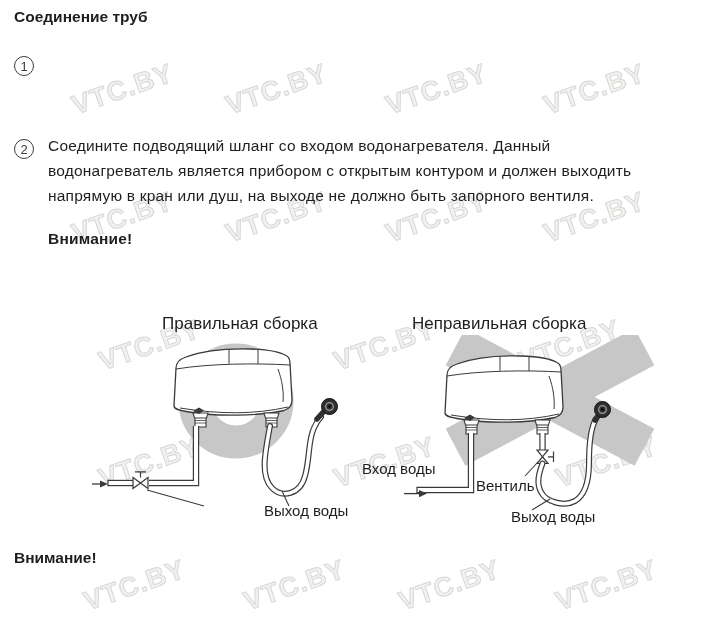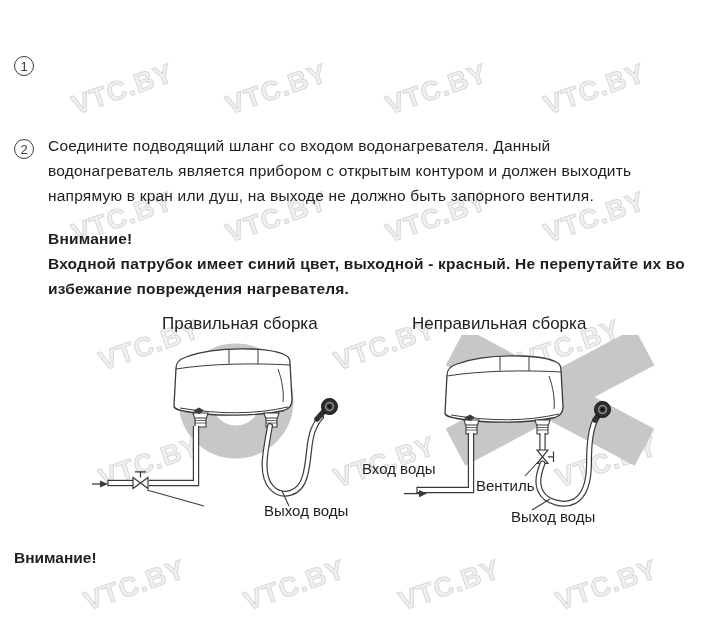--- a/index.html
+++ b/index.html
@@ -54,31 +54,30 @@
     <span class="wm" style="left:330px;top:465px">VTC.BY</span>
     <span class="wm" style="left:552px;top:465px">VTC.BY</span>
     <span class="wm" style="left:80px;top:588px">VTC.BY</span>
     <span class="wm" style="left:240px;top:588px">VTC.BY</span>
     <span class="wm" style="left:395px;top:588px">VTC.BY</span>
     <span class="wm" style="left:552px;top:588px">VTC.BY</span>
   </div>
 
   <div class="content">
 
+    <div class="abs doc-title">Соединение труб</div>
 
     <div class="abs step-num" style="left:14px;top:56px">1</div>
 
     <div class="abs step-num" style="left:14px;top:139px">2</div>
     <div class="abs body-text" style="left:48px;top:133px;width:645px">Соедините подводящий шланг со входом водонагревателя. Данный
 водонагреватель является прибором с открытым контуром и должен выходить
 напрямую в кран или душ, на выходе не должно быть запорного вентиля.</div>
 
     <div class="abs body-text bold" style="left:48px;top:226px">Внимание!</div>
-    <div class="abs body-text bold" style="left:48px;top:251px;width:648px">Входной патрубок имеет синий цвет, выходной - красный. Не перепутайте их во
-избежание повреждения нагревателя.</div>
 
     <div class="abs dg-title" style="left:162px;top:314px">Правильная сборка</div>
     <div class="abs dg-title" style="left:412px;top:314px">Неправильная сборка</div>
 
     <svg class="abs" style="left:10px;top:338px" width="340" height="190" viewBox="0 0 340 190">
       <defs>
         <g id="heater">
           <path d="M164,68 L166,30 C166,25 170,21 176,19 C195,12 222,10.5 240,11 C258,11.5 270,14 276,17.5 C279,19 280,22 280,25 L282,62 C282,68 279,71 274,72.5 C250,78 205,79 176,73.5 C168,72 164,71 164,68 Z" fill="#ffffff" stroke="#3a3a3a" stroke-width="1.3"></path>
           <path d="M166,31 C200,25.5 245,25 280,27" fill="none" stroke="#3a3a3a" stroke-width="1"></path>
           <path d="M219,11.2 L219,25.7 M248,11.4 L248,25.9" stroke="#3a3a3a" stroke-width="1" fill="none"></path>

